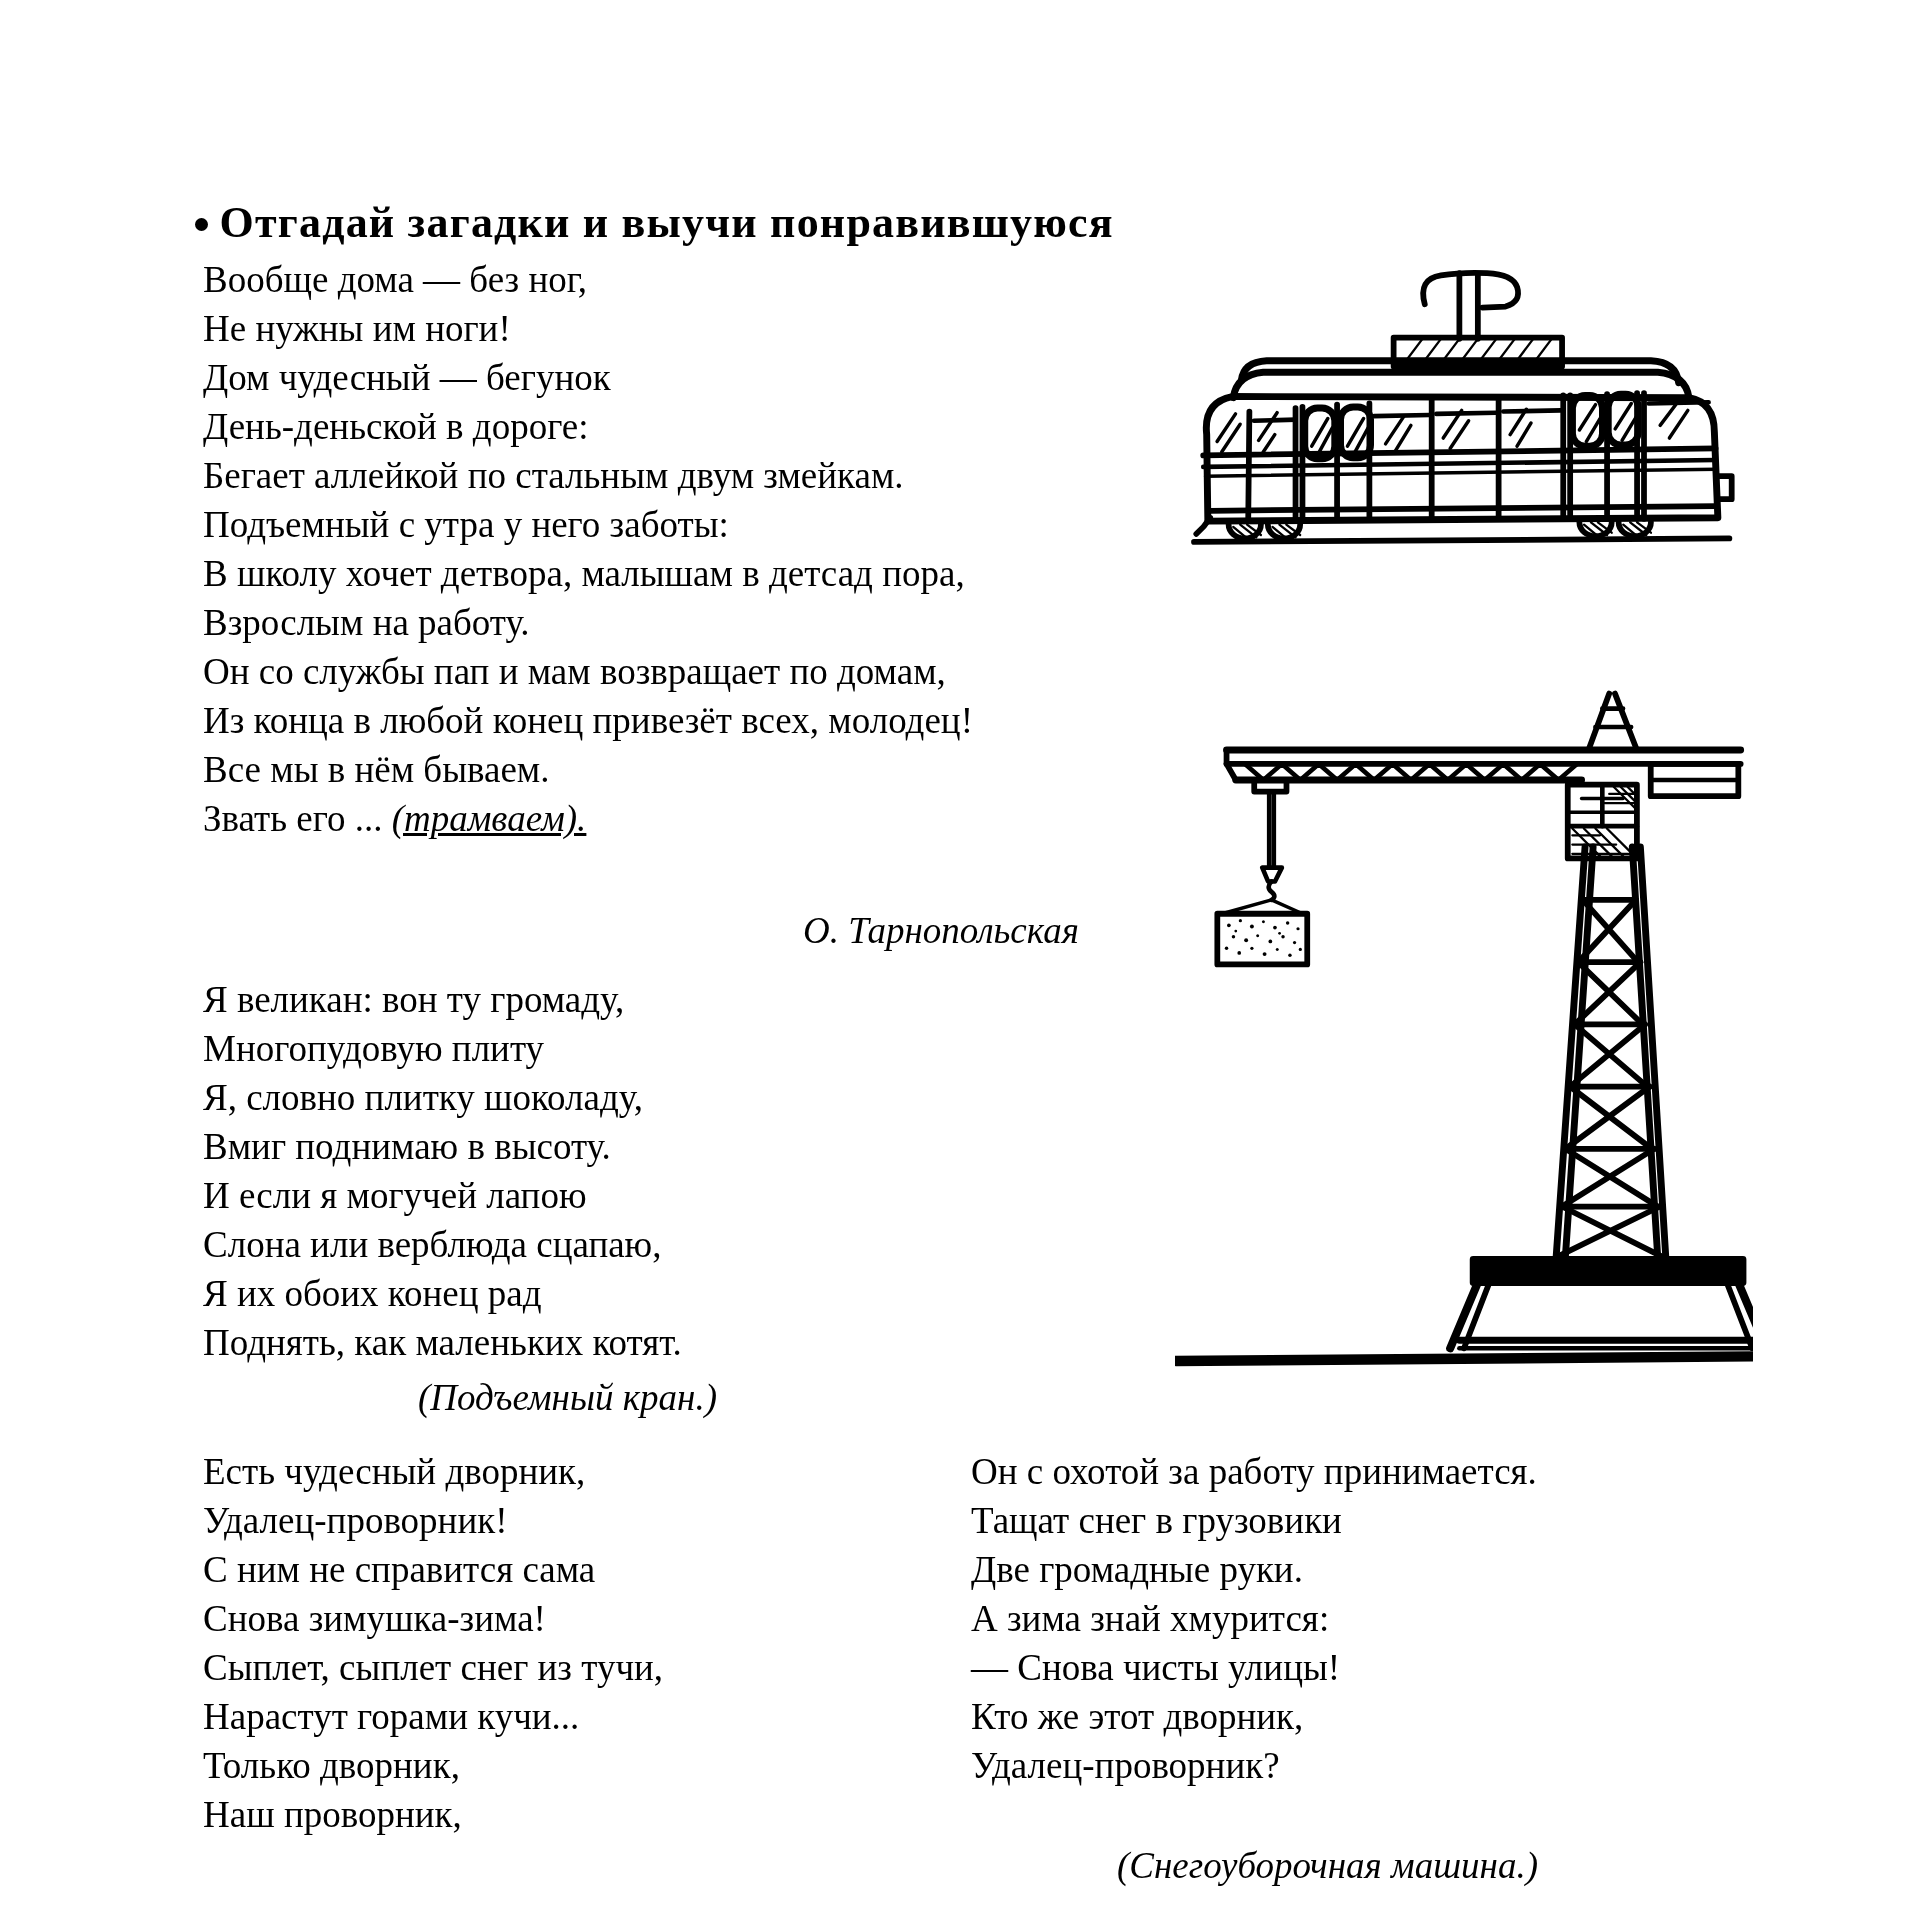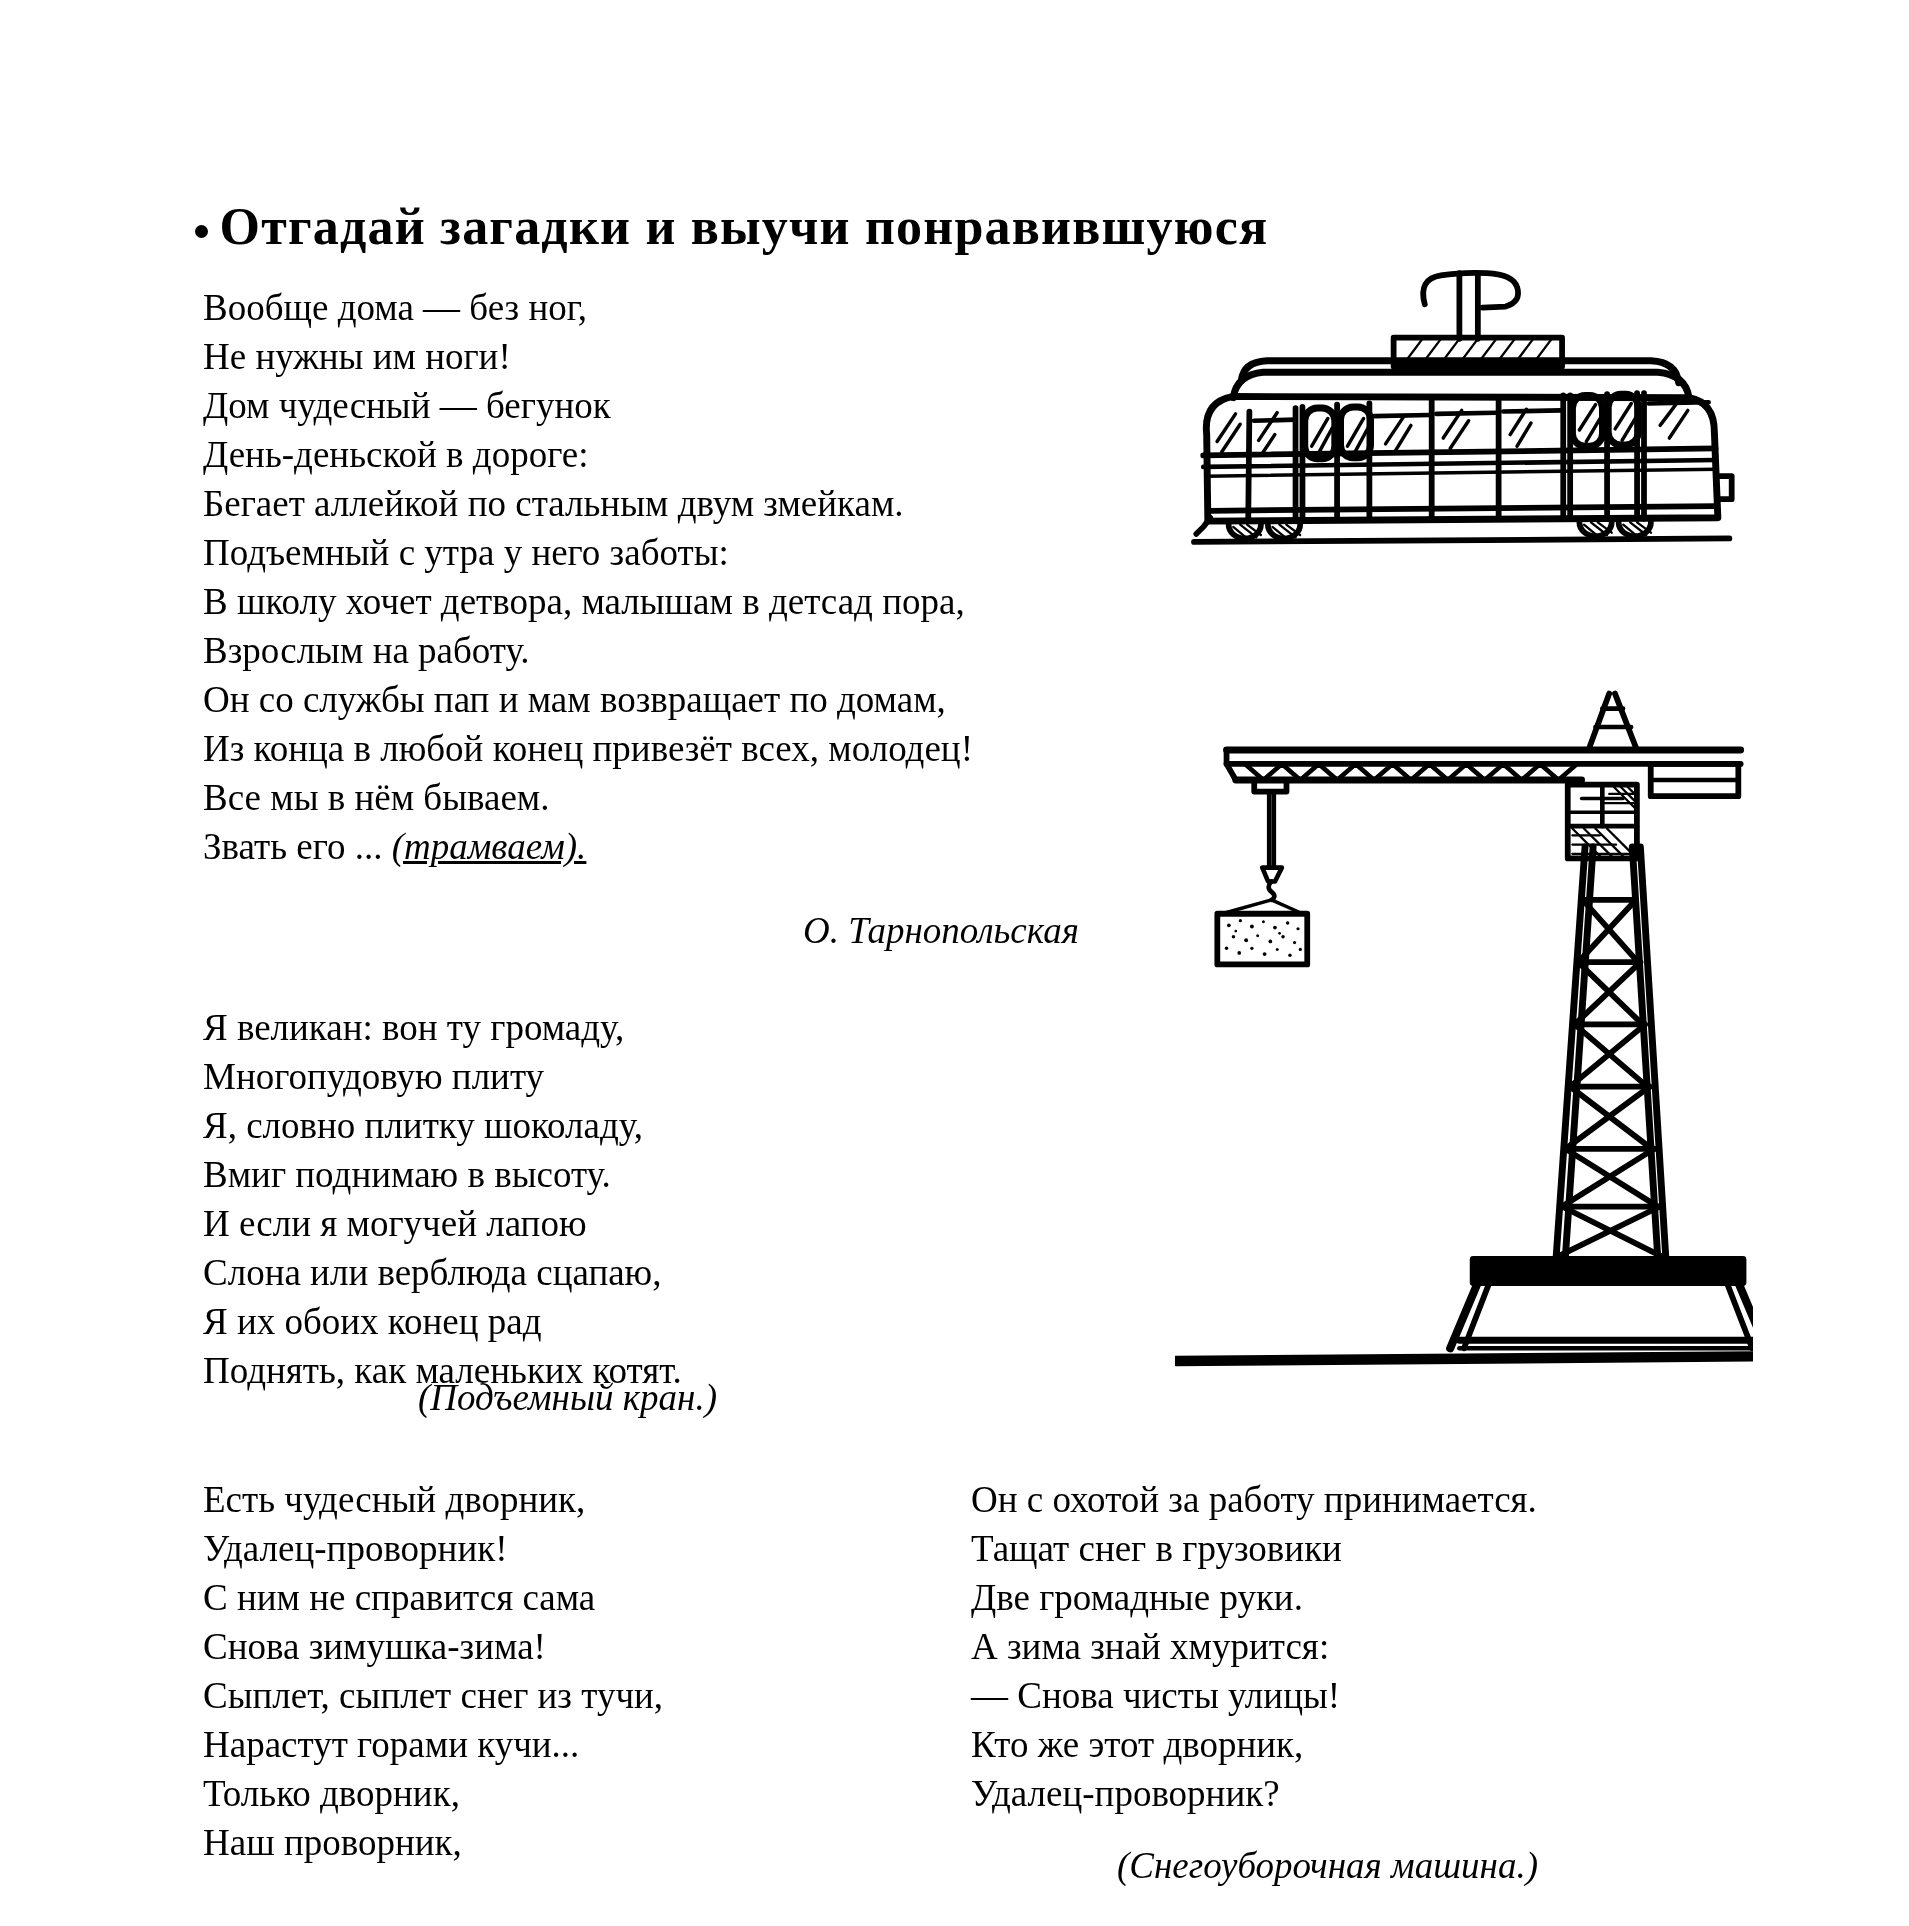--- a/index.html
+++ b/index.html
@@ -20,21 +20,21 @@
     overflow: hidden;
   }
 
   
   .section-heading {
     position: absolute;
     display: flex;
     align-items: baseline;
     font-family: "Liberation Serif", "DejaVu Serif", serif;
     font-weight: bold;
-    font-size: 52px;
+    font-size: 44px;
     letter-spacing: 1.2px;
     white-space: nowrap;
   }
   .bullet-dot {
     display: inline-block;
     width: 13px;
     height: 13px;
     border-radius: 50%;
     background: #000;
     margin-right: 11.6px;
@@ -42,21 +42,20 @@
     top: -6.2px;
     flex: 0 0 auto;
   }
 
   
   .poem {
     position: absolute;
     font-size: 37px;
     line-height: 49px;
     white-space: nowrap;
-    margin-top: 28px;
   }
   .poem .line { display: block; }
   .poem .italic { font-style: italic; text-decoration: underline; }
 
   .attribution {
     position: absolute;
     font-style: italic;
     font-size: 37px;
     line-height: 46px;
     white-space: nowrap;

